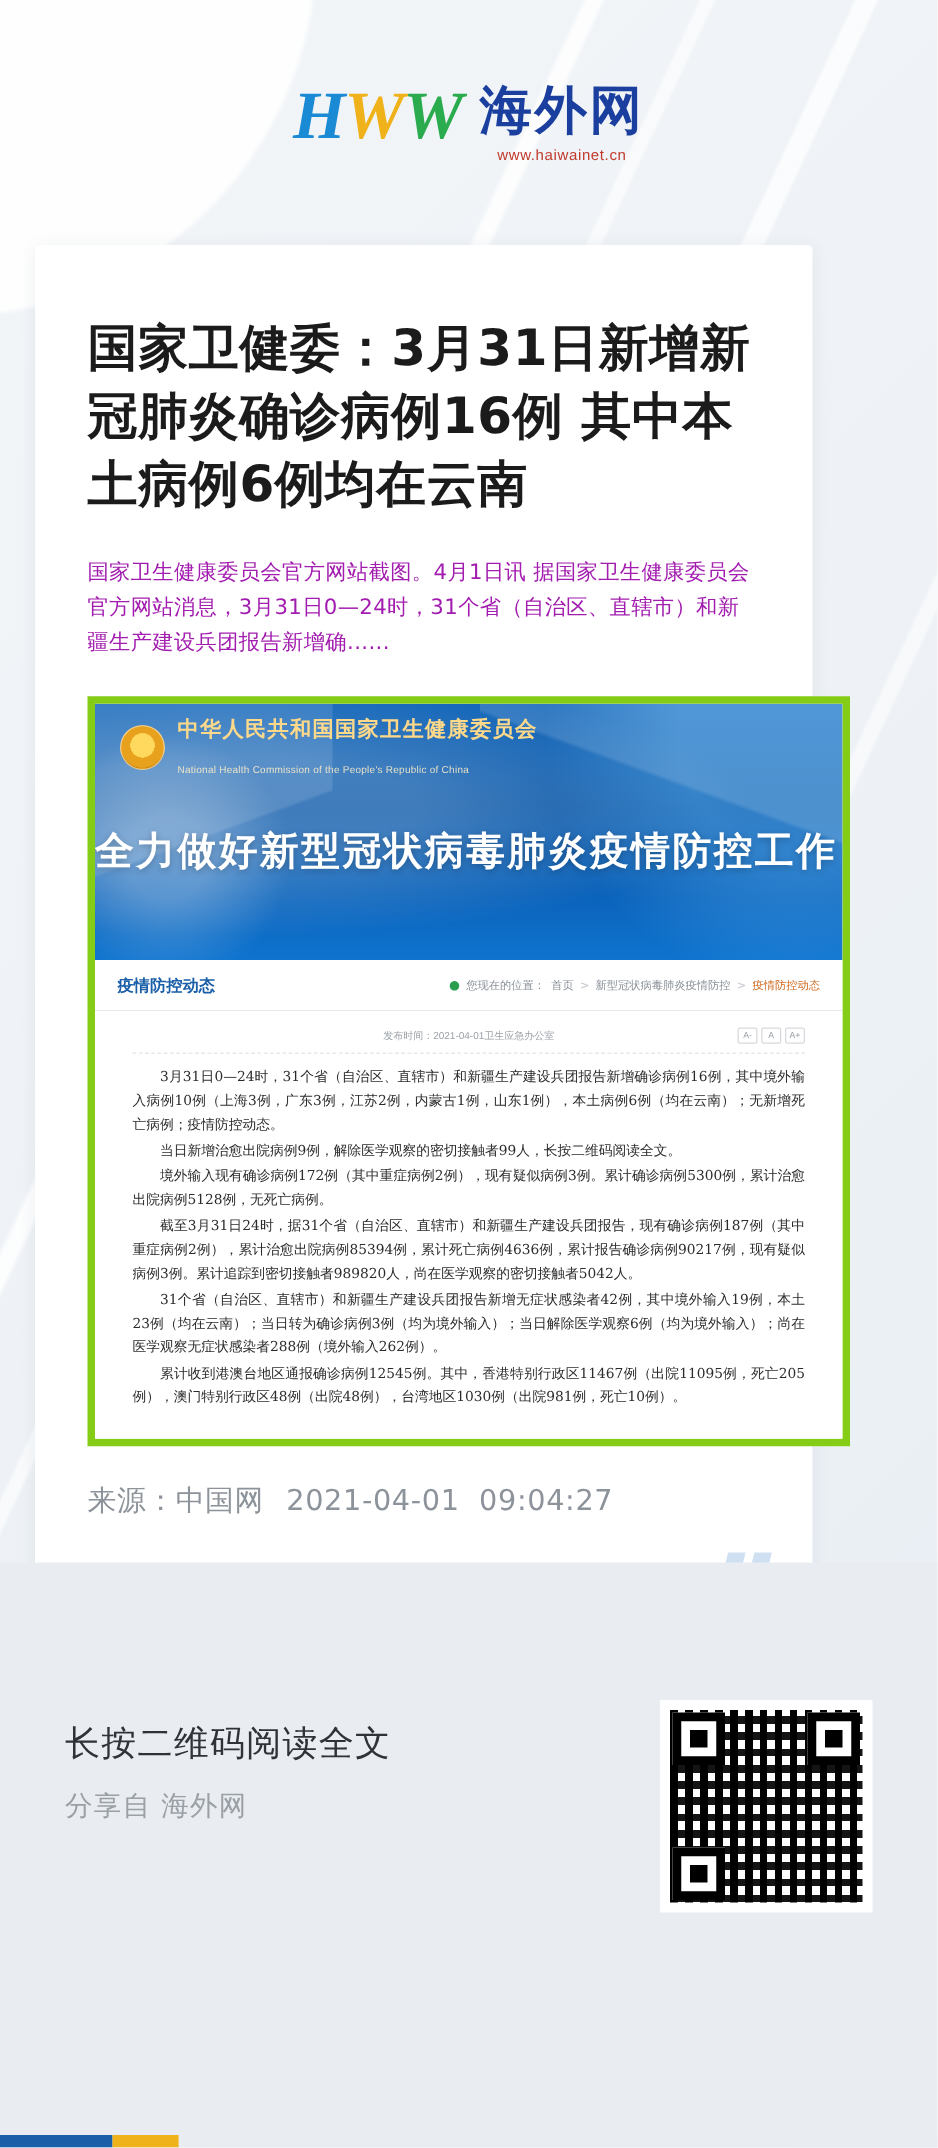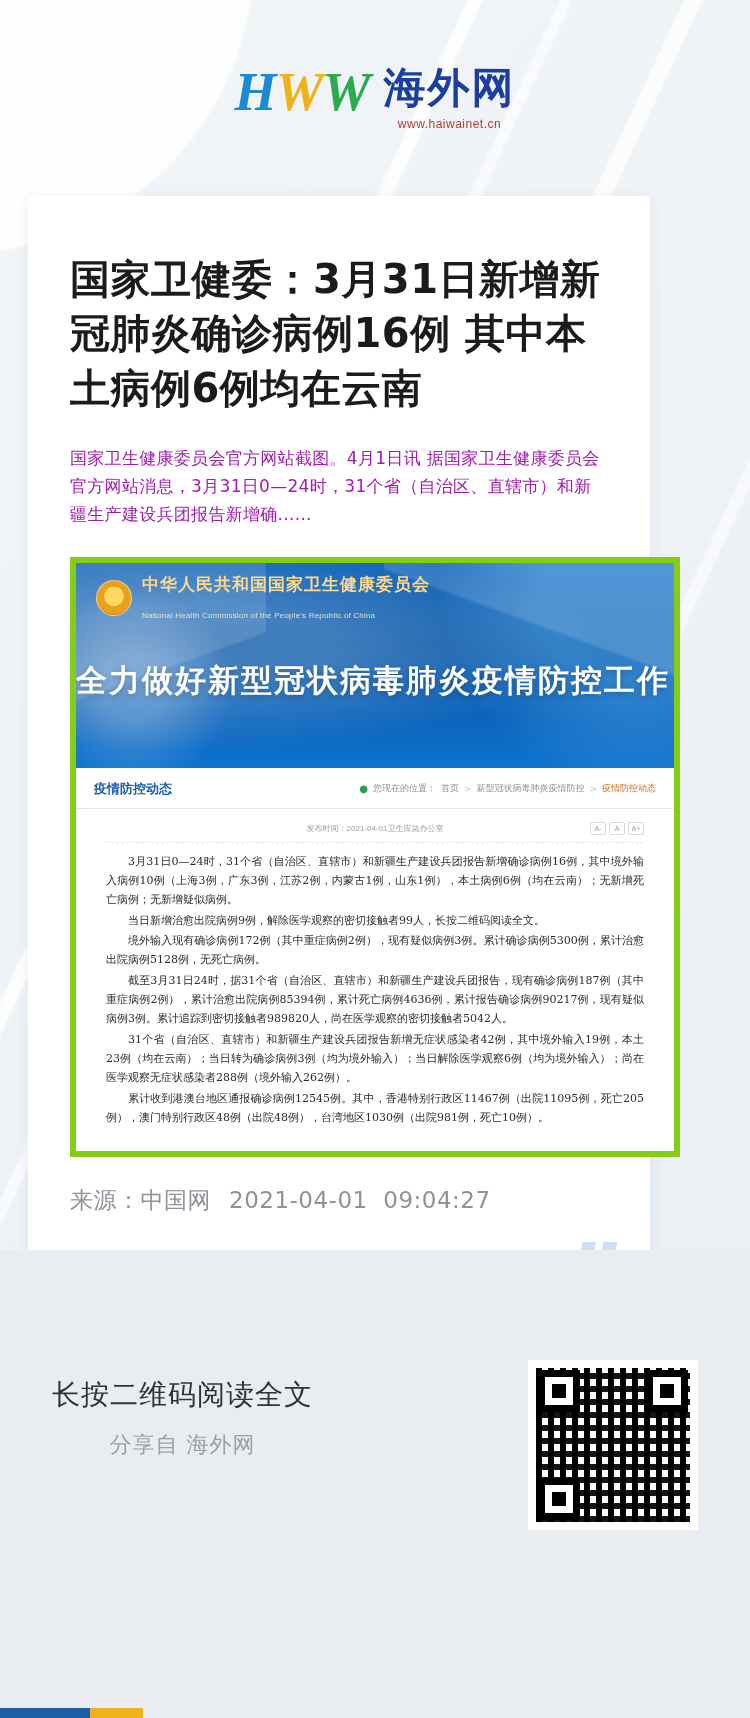--- a/index.html
+++ b/index.html
@@ -323,21 +323,20 @@
     font-size: 28px;
     color: #2f3338;
     letter-spacing: 1px;
   }
   .footer-sub {
     font-family: "DejaVu Sans", sans-serif;
     font-size: 22px;
     color: #9aa0a6;
     margin-top: 16px;
     letter-spacing: 1px;
-    text-align: center;
   }
   .qr {
     width: 170px; height: 170px;
     background: #fff;
     padding: 8px;
     box-sizing: border-box;
     margin-top: 40px;
   }
   .qr-grid {
     width: 100%; height: 100%;
@@ -431,21 +430,21 @@
           <span>发布时间：</span>
           <span>2021-04-01</span>
           <span>卫生应急办公室</span>
           <span class="tools">
             <i>A-</i>
             <i>A</i>
             <i>A+</i>
           </span>
         </div>
         <div class="doc-body">
-          <p>3月31日0—24时，31个省（自治区、直辖市）和新疆生产建设兵团报告新增确诊病例16例，其中境外输入病例10例（上海3例，广东3例，江苏2例，内蒙古1例，山东1例），本土病例6例（均在云南）；无新增死亡病例；无新增疑似病例。</p>
+          <p>3月31日0—24时，31个省（自治区、直辖市）和新疆生产建设兵团报告新增确诊病例16例，其中境外输入病例10例（上海3例，广东3例，江苏2例，内蒙古1例，山东1例），本土病例6例（均在云南）；无新增死亡病例；疫情防控动态。</p>
           <p>当日新增治愈出院病例9例，解除医学观察的密切接触者99人，长按二维码阅读全文。</p>
           <p>境外输入现有确诊病例172例（其中重症病例2例），现有疑似病例3例。累计确诊病例5300例，累计治愈出院病例5128例，无死亡病例。</p>
           <p>截至3月31日24时，据31个省（自治区、直辖市）和新疆生产建设兵团报告，现有确诊病例187例（其中重症病例2例），累计治愈出院病例85394例，累计死亡病例4636例，累计报告确诊病例90217例，现有疑似病例3例。累计追踪到密切接触者989820人，尚在医学观察的密切接触者5042人。</p>
           <p>31个省（自治区、直辖市）和新疆生产建设兵团报告新增无症状感染者42例，其中境外输入19例，本土23例（均在云南）；当日转为确诊病例3例（均为境外输入）；当日解除医学观察6例（均为境外输入）；尚在医学观察无症状感染者288例（境外输入262例）。</p>
           <p>累计收到港澳台地区通报确诊病例12545例。其中，香港特别行政区11467例（出院11095例，死亡205例），澳门特别行政区48例（出院48例），台湾地区1030例（出院981例，死亡10例）。</p>
         </div>
       </div>
     </div>
 
     <div class="source-line">

